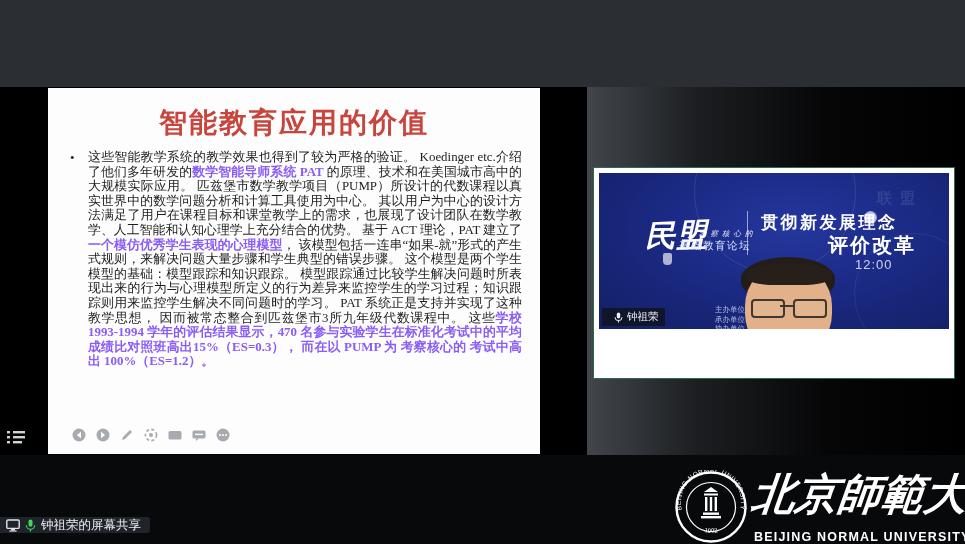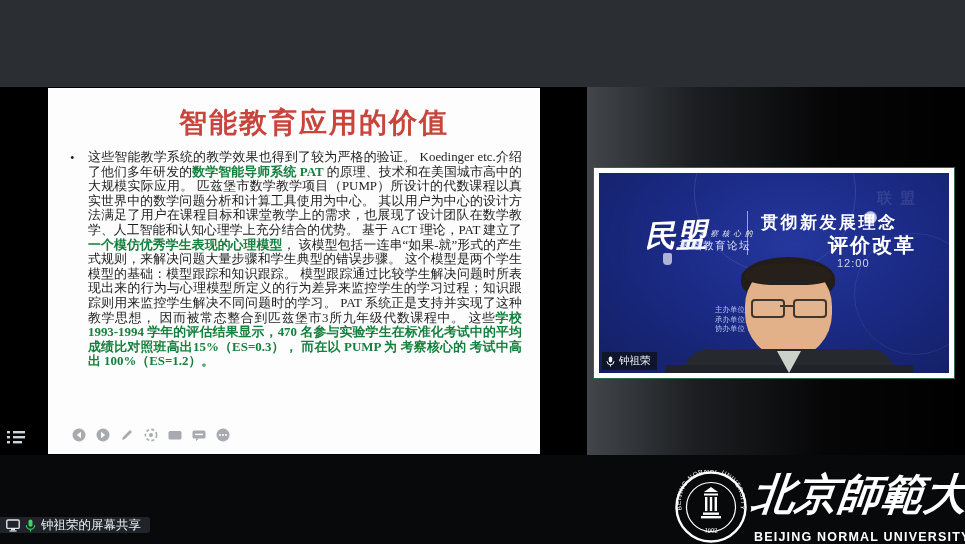--- a/index.html
+++ b/index.html
@@ -10,78 +10,78 @@
   
   .topbar{left:0;top:0;width:965px;height:87px;background:#2b2e33;}
   .share-area{left:0;top:87px;width:587px;height:368px;background:#000;}
   .right-panel{left:587px;top:87px;width:378px;height:368px;
     background:linear-gradient(90deg,#42464b 0px,#1c1e21 110px,#060607 240px,#000 100%);}
   .bottom-band{left:0;top:455px;width:965px;height:89px;background:#08090b;}
 
   
   .slide{left:48px;top:88px;width:492px;height:366px;background:#fdfdfd;}
   .slide-title{left:0;top:16px;width:100%;text-align:center;font-size:28px;font-weight:bold;
-    letter-spacing:2px;color:#c8453d;font-family:"Liberation Sans",sans-serif;margin-left:20px;}
+    letter-spacing:2px;color:#c8453d;font-family:"Liberation Sans",sans-serif;}
   .slide-body{left:22px;top:62px;width:452px;display:flex;color:#1d1d1d;
     font-family:"Liberation Serif",serif;font-size:12.9px;line-height:14.6px;}
   .bullet-col{width:18px;flex:0 0 18px;font-size:13px;padding-top:1px;}
   .body-text{flex:1;text-align:justify;}
-  .seg-highlight{color:#15803d;font-weight:bold;}
+  .seg-highlight{color:#8b5cf6;font-weight:bold;}
 
   
   .slide-toolbar{left:24px;top:340px;display:flex;gap:10px;align-items:center;}
   .tb-icon{width:14px;height:14px;display:inline-block;cursor:pointer;}
 
   
   .outline-icon{left:7px;top:429px;width:18px;height:16px;}
 
   
   .video-tile{left:593px;top:167px;width:362px;height:212px;background:#fff;
     border:1px solid #2a6b4e;box-sizing:border-box;padding:5px;}
-  .video-content{position:relative;width:350px;height:200px;overflow:hidden;
+  .video-content{position:relative;width:350px;height:156px;overflow:hidden;
     background:radial-gradient(ellipse at 55% 35%,#25379e 0%,#1b2a85 45%,#131f63 100%);}
   .ghost-ring{left:95px;top:-62px;width:160px;height:160px;border:1px solid rgba(255,255,255,0.10);
     border-radius:50%;}
   .ghost-ring2{left:255px;top:60px;width:120px;height:120px;border:1px solid rgba(255,255,255,0.07);
     border-radius:50%;}
   .ghost-text{right:26px;top:16px;font-size:15px;font-weight:bold;letter-spacing:8px;
     color:rgba(255,255,255,0.10);}
   .mini-emblem{right:72px;top:38px;width:13px;height:13px;border-radius:50%;
     background:radial-gradient(circle,#f2f5ff 0%,#cdd6f5 55%,rgba(255,255,255,0.15) 100%);opacity:.9;}
   .league-name{left:46px;top:42px;font-size:31px;font-weight:bold;font-style:italic;
     font-family:"Liberation Serif",serif;color:#fff;transform:rotate(-2deg);}
   .session-label{left:100px;top:56px;font-size:7.5px;letter-spacing:4px;color:rgba(255,255,255,0.9);
     font-style:italic;}
   .forum-label{left:80px;top:66px;font-size:10.5px;letter-spacing:1.5px;color:#dbe3ff;text-align:right;}
   .league-mini{left:64px;top:80px;width:9px;height:12px;background:rgba(255,255,255,0.65);
     border-radius:2px 2px 4px 4px;}
   .v-divider{left:148px;top:38px;width:1px;height:44px;background:rgba(255,255,255,0.55);}
   .banner1{left:162px;top:38px;font-size:17px;font-weight:bold;letter-spacing:2.5px;color:#fff;}
   .banner2{left:229px;top:59px;font-size:20px;font-weight:bold;letter-spacing:2px;color:#fff;}
-  .time-text{left:238px;top:84px;font-size:11px;color:rgba(255,255,255,0.78);letter-spacing:1px;}
+  .time-text{left:256px;top:84px;font-size:13px;color:rgba(255,255,255,0.78);letter-spacing:1px;}
   .hosts{left:116px;top:132px;font-size:7.5px;line-height:9.5px;color:rgba(205,216,255,0.85);}
 
   
   .p-hair{left:142px;top:84px;width:94px;height:44px;background:#221d18;border-radius:50% 50% 42% 42%;z-index:5;}
   .p-head{left:146px;top:92px;width:87px;height:93px;background:#e2b189;
     border-radius:44% 44% 48% 48%;z-index:6;}
   .p-fringe{left:146px;top:90px;width:87px;height:22px;background:#261f1a;
     border-radius:50% 50% 35% 35%;z-index:7;}
   .p-glass{width:30px;height:15px;border:2px solid #40372e;border-radius:4px;top:126px;z-index:8;background:rgba(255,255,255,0.06);}
   .g-l{left:152px;} .g-r{left:194px;}
   .p-bridge{left:181px;top:132px;width:14px;height:2px;background:#40372e;z-index:8;}
   .p-neck{left:172px;top:180px;width:36px;height:14px;background:#d3a07a;z-index:5;}
   .p-suit{left:84px;top:176px;width:212px;height:26px;background:#26292e;
     border-radius:48px 48px 0 0;z-index:9;}
   .p-suit2{left:66px;top:192px;width:248px;height:10px;background:#202328;z-index:9;}
   .p-shirt{left:178px;top:178px;width:24px;height:22px;background:#ccd1ca;z-index:10;
     clip-path:polygon(0 0,100% 0,50% 100%);}
 
   .name-badge{left:3px;bottom:3px;display:flex;align-items:center;gap:4px;z-index:20;
-    background:rgba(14,17,20,0.72);padding:2px 6px 2px 4px;}
+    background:rgba(14,17,20,0.72);padding:2px 6px 2px 12px;}
   .name-badge span{font-size:10.5px;color:#f0f2f5;}
 
   
   .share-banner{left:0;top:517px;height:16px;display:flex;align-items:center;gap:5px;
     background:#20242a;padding:0 9px 0 6px;border-radius:0 3px 3px 0;}
   .share-banner span{font-size:12.5px;color:#eceff1;}
 
   
   .bnu{left:658px;top:458px;width:304px;height:86px;}
   .bnu-seal{left:16px;top:12px;width:74px;height:74px;}

